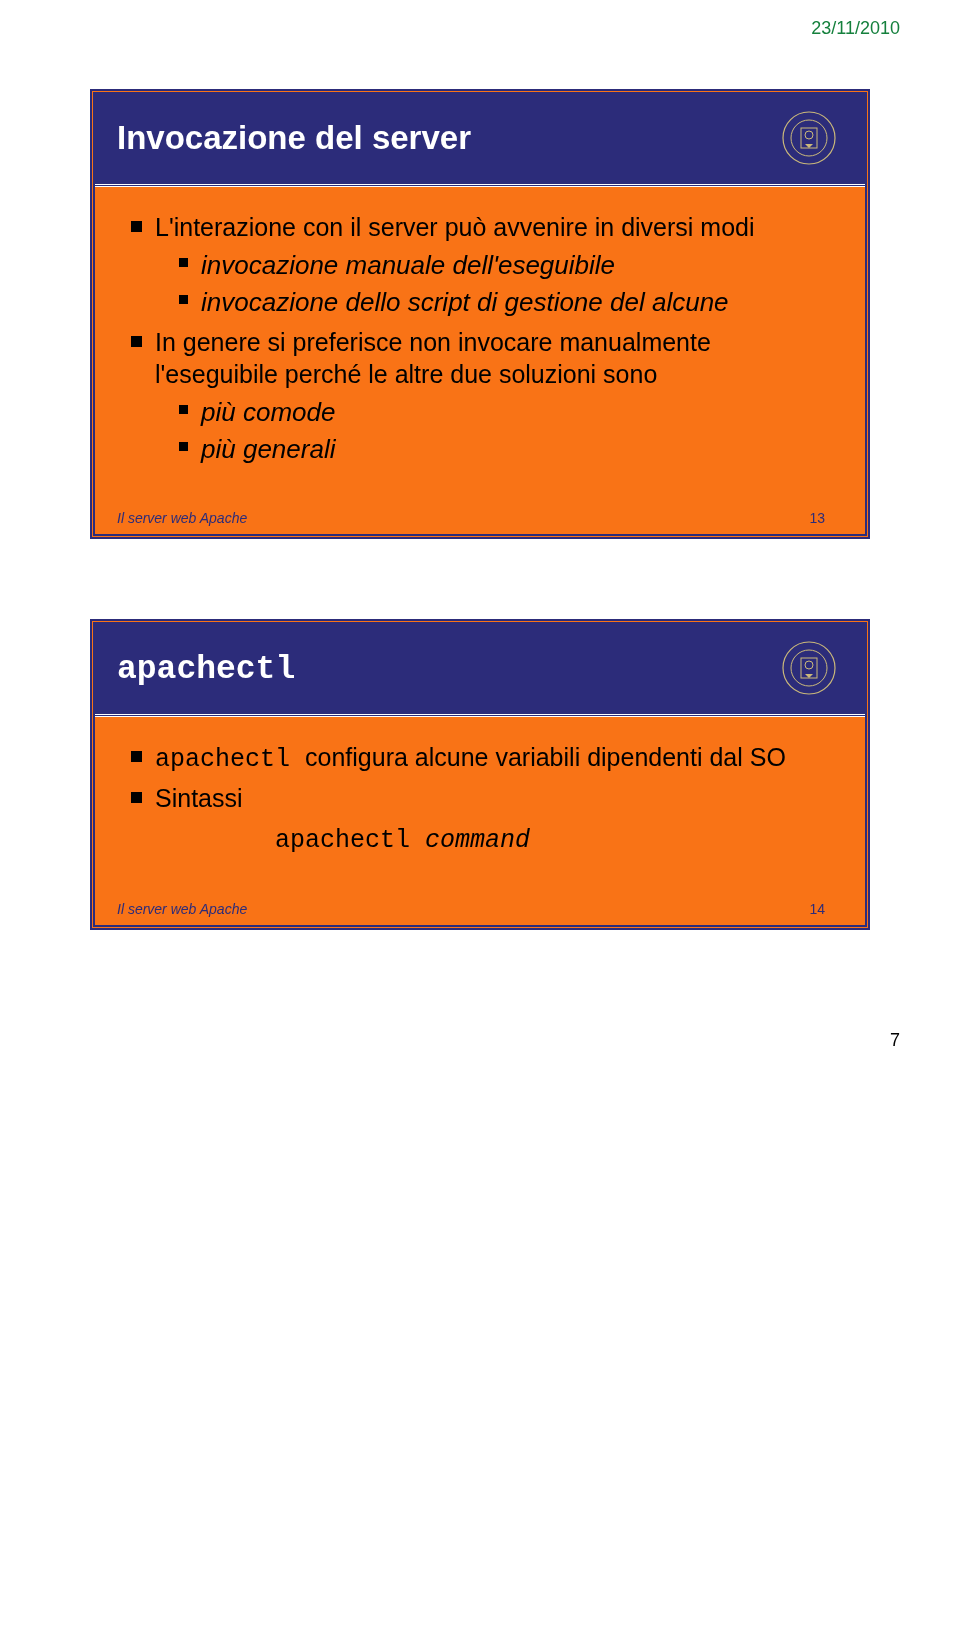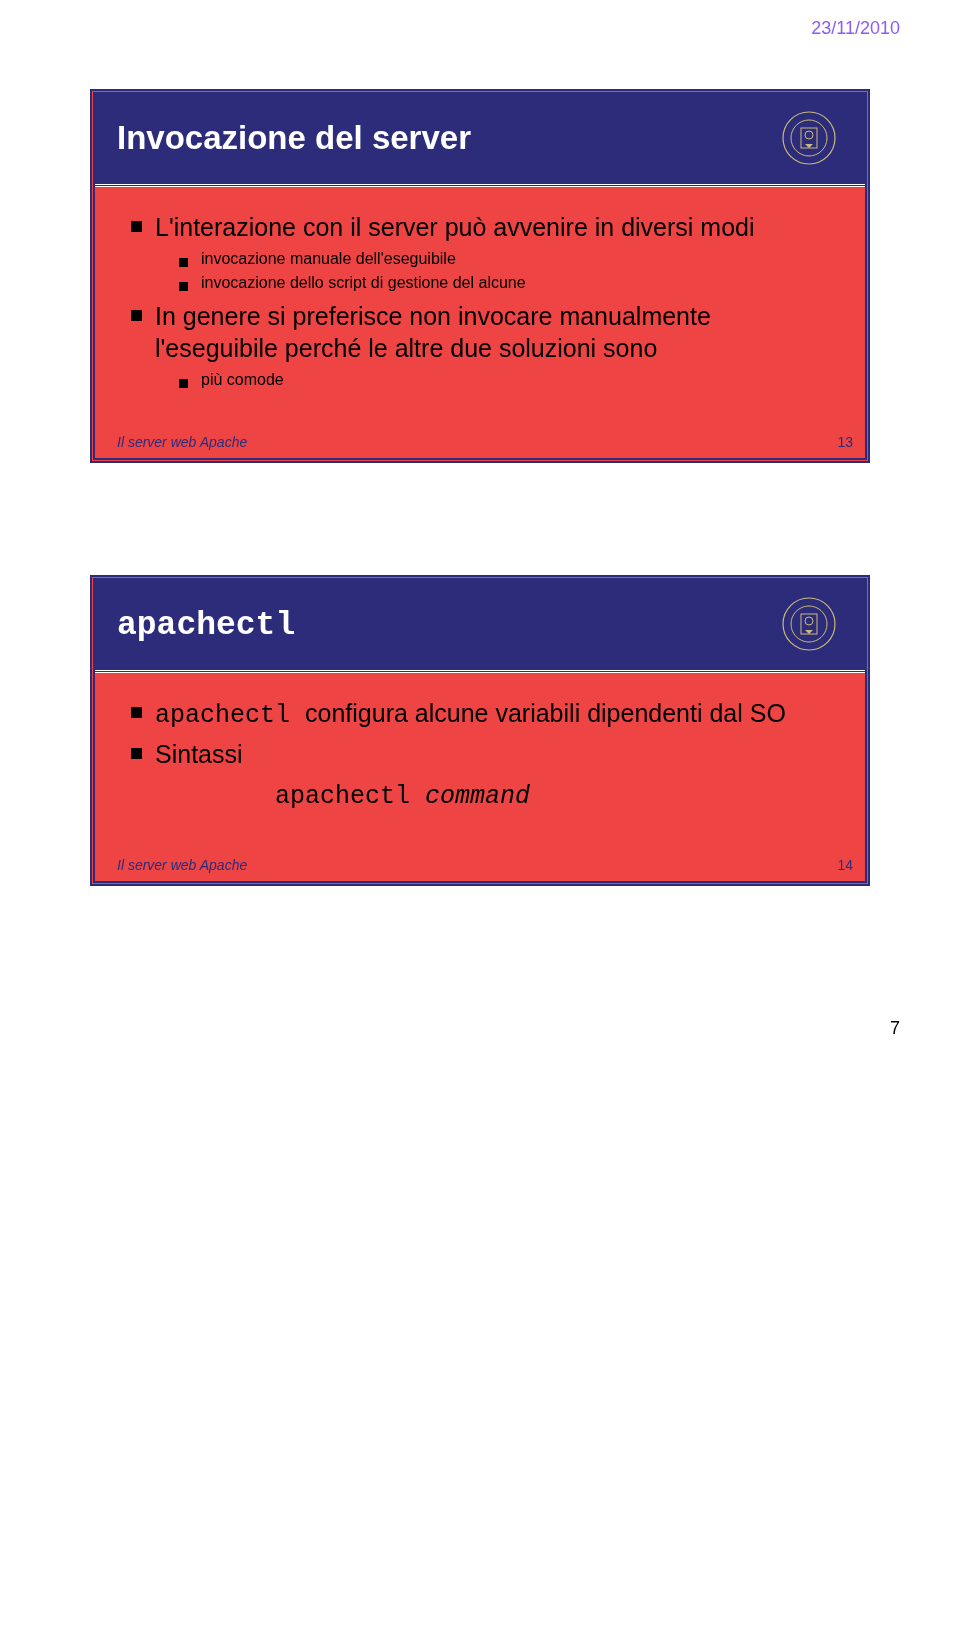--- a/index.html
+++ b/index.html
@@ -7,29 +7,29 @@
     background: #fff;
     font-family: "Arial Narrow", Arial, sans-serif;
     width: 960px;
     margin: 0 auto;
     color: #000;
   }
   .page-date {
     text-align: right;
     padding: 18px 60px 0 0;
     font-size: 18px;
-    color: #8b5cf6;
+    color: #15803d;
   }
   .slides-wrap {
     padding: 50px 90px 20px 90px;
   }
   .slide {
     border: 5px double #2c2c7a;
-    background: #ef4444;
-    margin-bottom: 112px;
+    background: #f97316;
+    margin-bottom: 80px;
     position: relative;
   }
   .slide-header {
     background: #2c2c7a;
     color: #fff;
     padding: 16px 22px 18px 22px;
     display: flex;
     align-items: center;
     justify-content: space-between;
     border-bottom: 3px double #fff;
@@ -61,38 +61,38 @@
   ul.b1 { list-style: none; padding-left: 6px; }
   ul.b1 > li { position: relative; padding-left: 24px; margin-bottom: 6px; }
   ul.b1 > li::before {
     content: "";
     position: absolute;
     left: 0; top: 10px;
     width: 11px; height: 11px;
     background: #000;
   }
   ul.b2 { list-style: none; padding-left: 24px; margin-top: 6px; }
-  ul.b2 > li { position: relative; padding-left: 22px; margin-bottom: 4px; font-size: 16px; }
+  ul.b2 > li { position: relative; padding-left: 22px; margin-bottom: 4px; font-size: 26px; font-style: italic; }
   ul.b2 > li::before {
     content: "";
     position: absolute;
     left: 0; top: 9px;
     width: 9px; height: 9px;
     background: #000;
   }
   .mono { font-family: "Courier New", monospace; }
   .ital { font-style: italic; }
   .slide-footer {
     display: flex;
     justify-content: space-between;
     align-items: center;
     font-size: 14px;
     font-style: italic;
     color: #2c2c7a;
-    padding: 18px 12px 8px 22px;
+    padding: 18px 40px 8px 22px;
   }
   .slide-footer .pg { font-style: normal; color: #2c2c7a; }
   .page-num {
     text-align: right;
     padding: 0 60px 30px 0;
     font-size: 18px;
     color: #000;
   }
 </style>
 </head>
@@ -121,20 +121,21 @@
           <span>L'interazione con il server può avvenire in diversi modi</span>
           <ul class="b2">
             <li><span>invocazione manuale dell'eseguibile</span></li>
             <li><span>invocazione dello script di gestione del alcune</span></li>
           </ul>
         </li>
         <li>
           <span>In genere si preferisce non invocare manualmente l'eseguibile perché le altre due soluzioni sono</span>
           <ul class="b2">
             <li><span>più comode</span></li>
+            <li><span>più generali</span></li>
           </ul>
         </li>
       </ul>
     </div>
     <div class="slide-footer">
       <span>Il server web Apache</span>
       <span class="pg">13</span>
     </div>
   </div>
 

